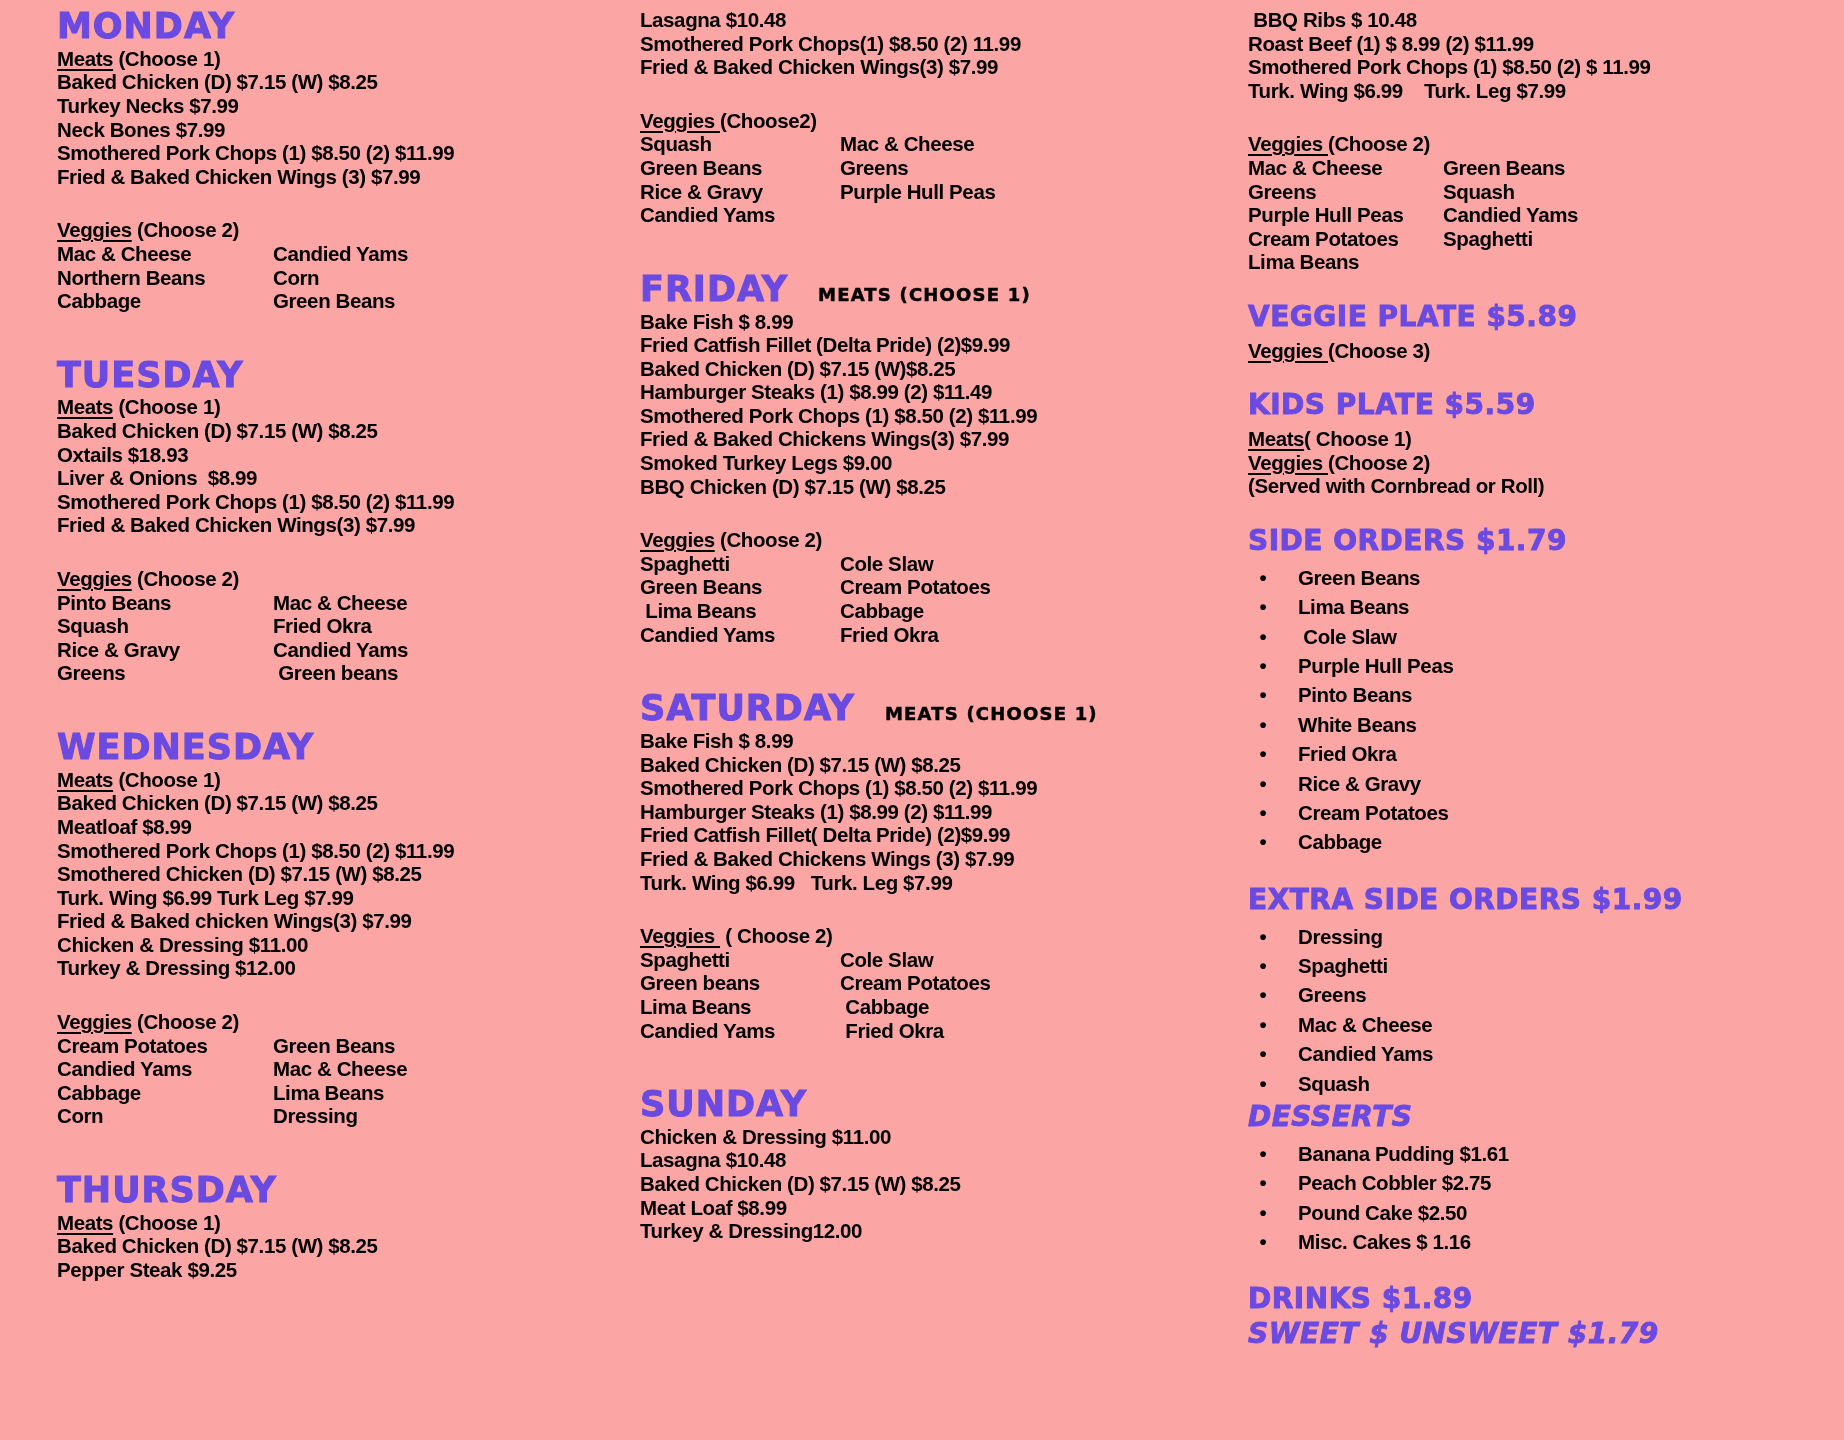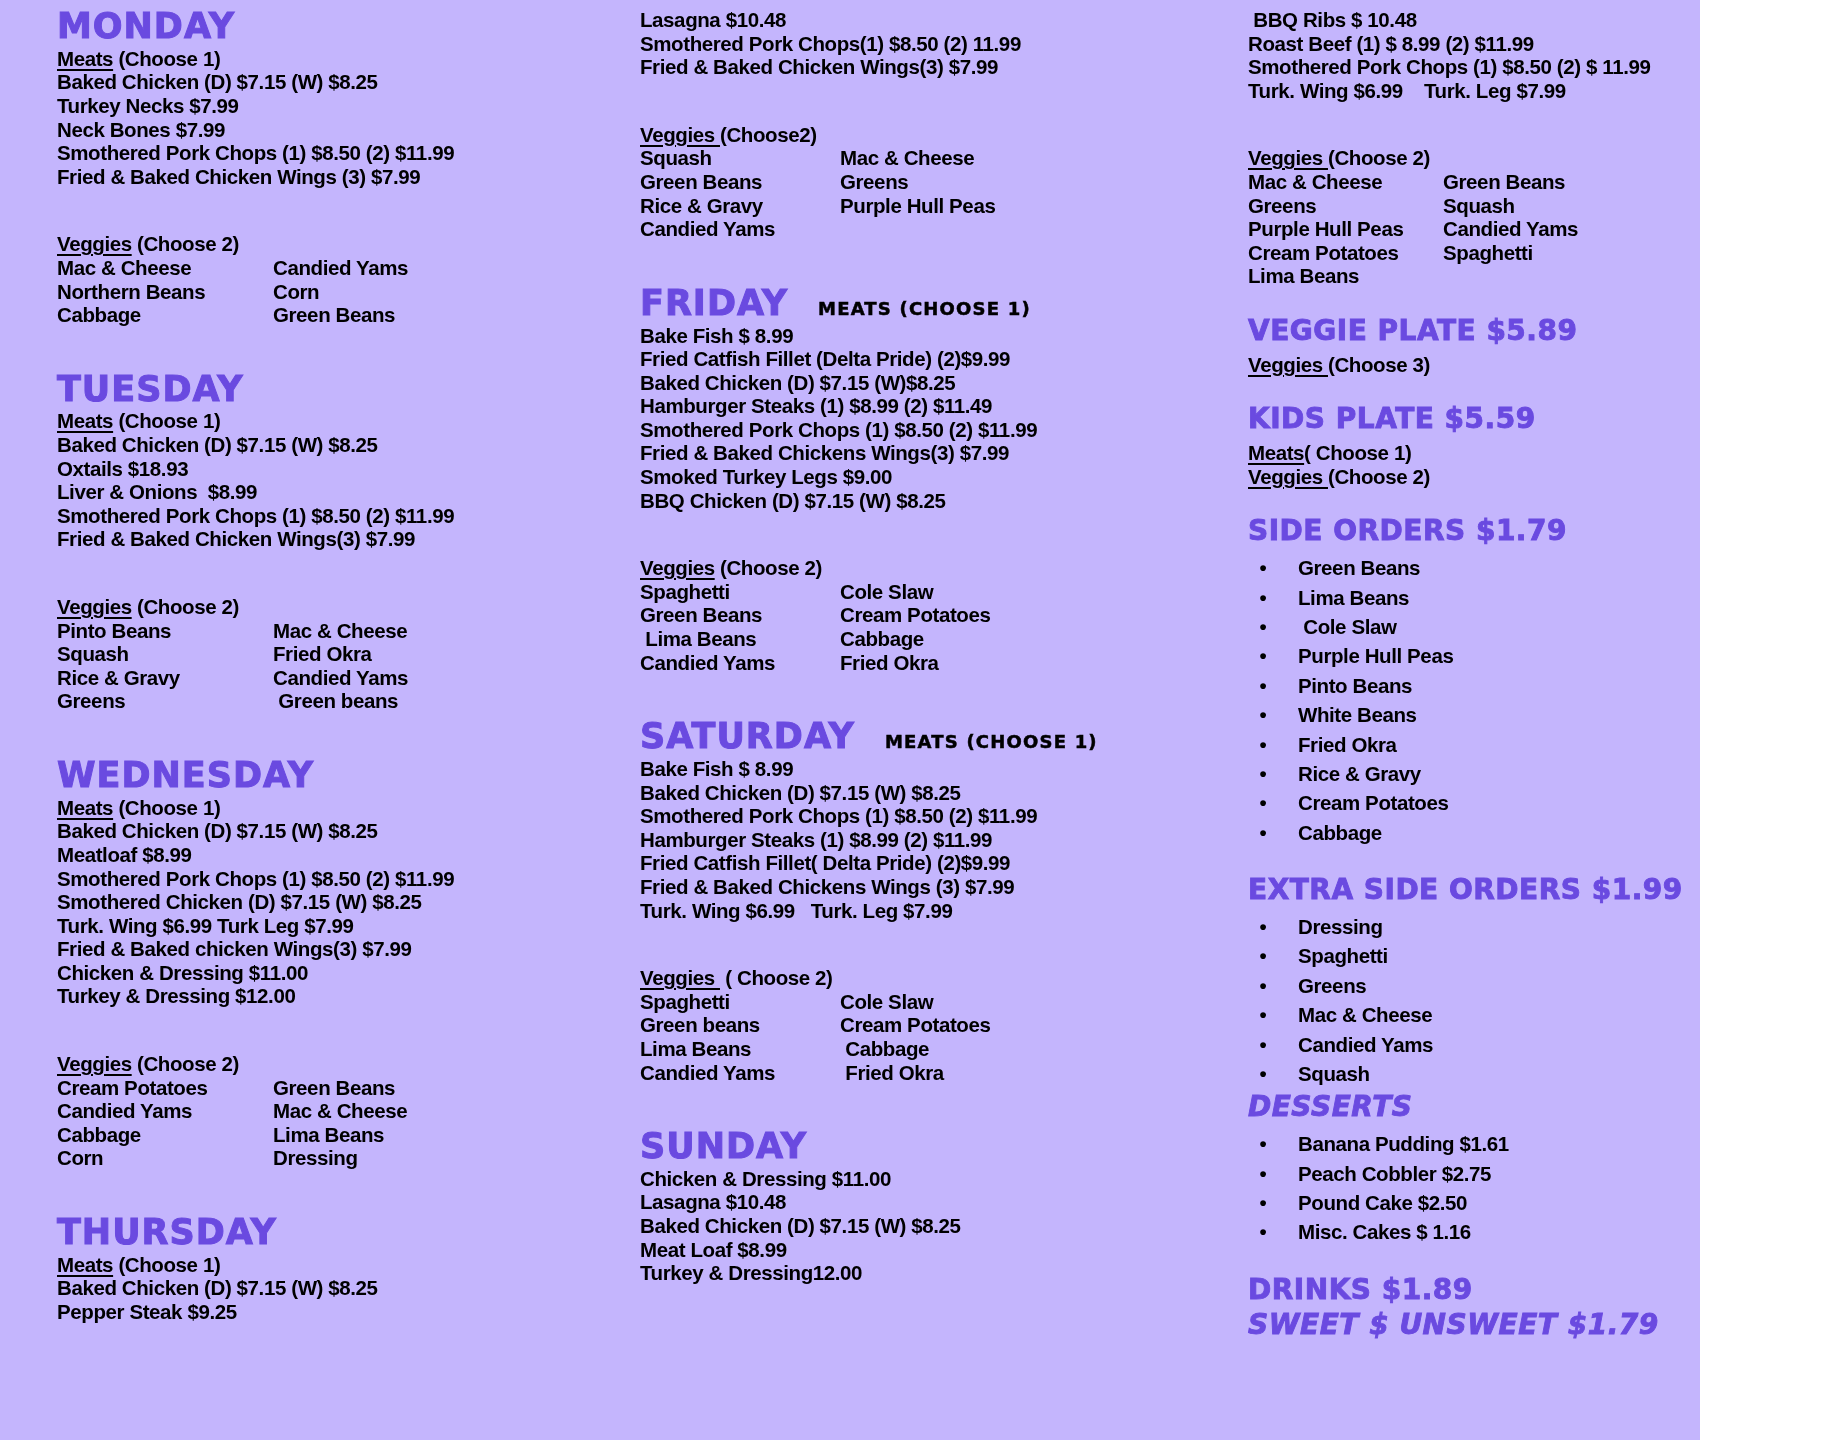--- a/index.html
+++ b/index.html
@@ -1,23 +1,23 @@
 <!DOCTYPE html>
 <html style="--accent: #6a4ae0;"><head>
 <meta charset="utf-8">
 <style>
   html,body{margin:0;padding:0;background:#ffffff;}
-  .page{position:relative;width:1700px;height:1440px;background:#c4b5fd;overflow:hidden;
+  .page{position:relative;width:1844px;height:1440px;background:#fca5a5;overflow:hidden;
         font-family:"Liberation Sans",sans-serif;color:#000;}
   .col{position:absolute;top:8px;}
   #col1{left:57px;width:565px;}
   #col2{left:640px;width:590px;}
   #col3{left:1248px;width:580px;}
 
-  .sec{margin-top:44px;}
+  .sec{margin-top:30px;}
   .sec-day{margin-top:44px;margin-bottom:2px;display:flex;align-items:baseline;}
   .sec-day + .sec{margin-top:2px;}
   .sec-sub{margin-top:28px;}
   .sec-sub + .sec{margin-top:6px;}
   .sec-sub.tight{margin-top:4px;font-style:italic;}
   .col > .sec:first-child{margin-top:0;}
 
   .day-h{font-family:"DejaVu Sans",sans-serif;font-weight:800;font-size:35px;line-height:1.05;
          letter-spacing:1px;color:var(--accent,#6a4ae0);-webkit-text-stroke:1px var(--accent,#6a4ae0);}
   .day-side{font-family:"DejaVu Sans",sans-serif;font-weight:800;font-size:18px;letter-spacing:1.2px;
@@ -187,20 +187,21 @@
         <p class="line pair-row"><span class="pair-a">Lima Beans</span></p>
       </div>
       <div class="sec sec-sub"><span class="sub-h">VEGGIE PLATE $5.89</span></div>
       <div class="sec sec-block">
         <p class="line"><span class="u">Veggies&nbsp;</span><span>(Choose 3)</span></p>
       </div>
       <div class="sec sec-sub"><span class="sub-h">KIDS PLATE $5.59</span></div>
       <div class="sec sec-block">
         <p class="line"><span class="u">Meats</span><span>( Choose 1)</span></p>
         <p class="line"><span class="u">Veggies&nbsp;</span><span>(Choose 2)</span></p>
+        <p class="line"><span>(Served with Cornbread or Roll)</span></p>
       </div>
       <div class="sec sec-sub"><span class="sub-h">SIDE ORDERS $1.79</span></div>
       <div class="sec sec-block">
         <div class="bullet-row">
           <span class="bullet-glyph">•</span>
           <span class="bullet-text">Green Beans</span>
         </div>
         <div class="bullet-row">
           <span class="bullet-glyph">•</span>
           <span class="bullet-text">Lima Beans</span>

